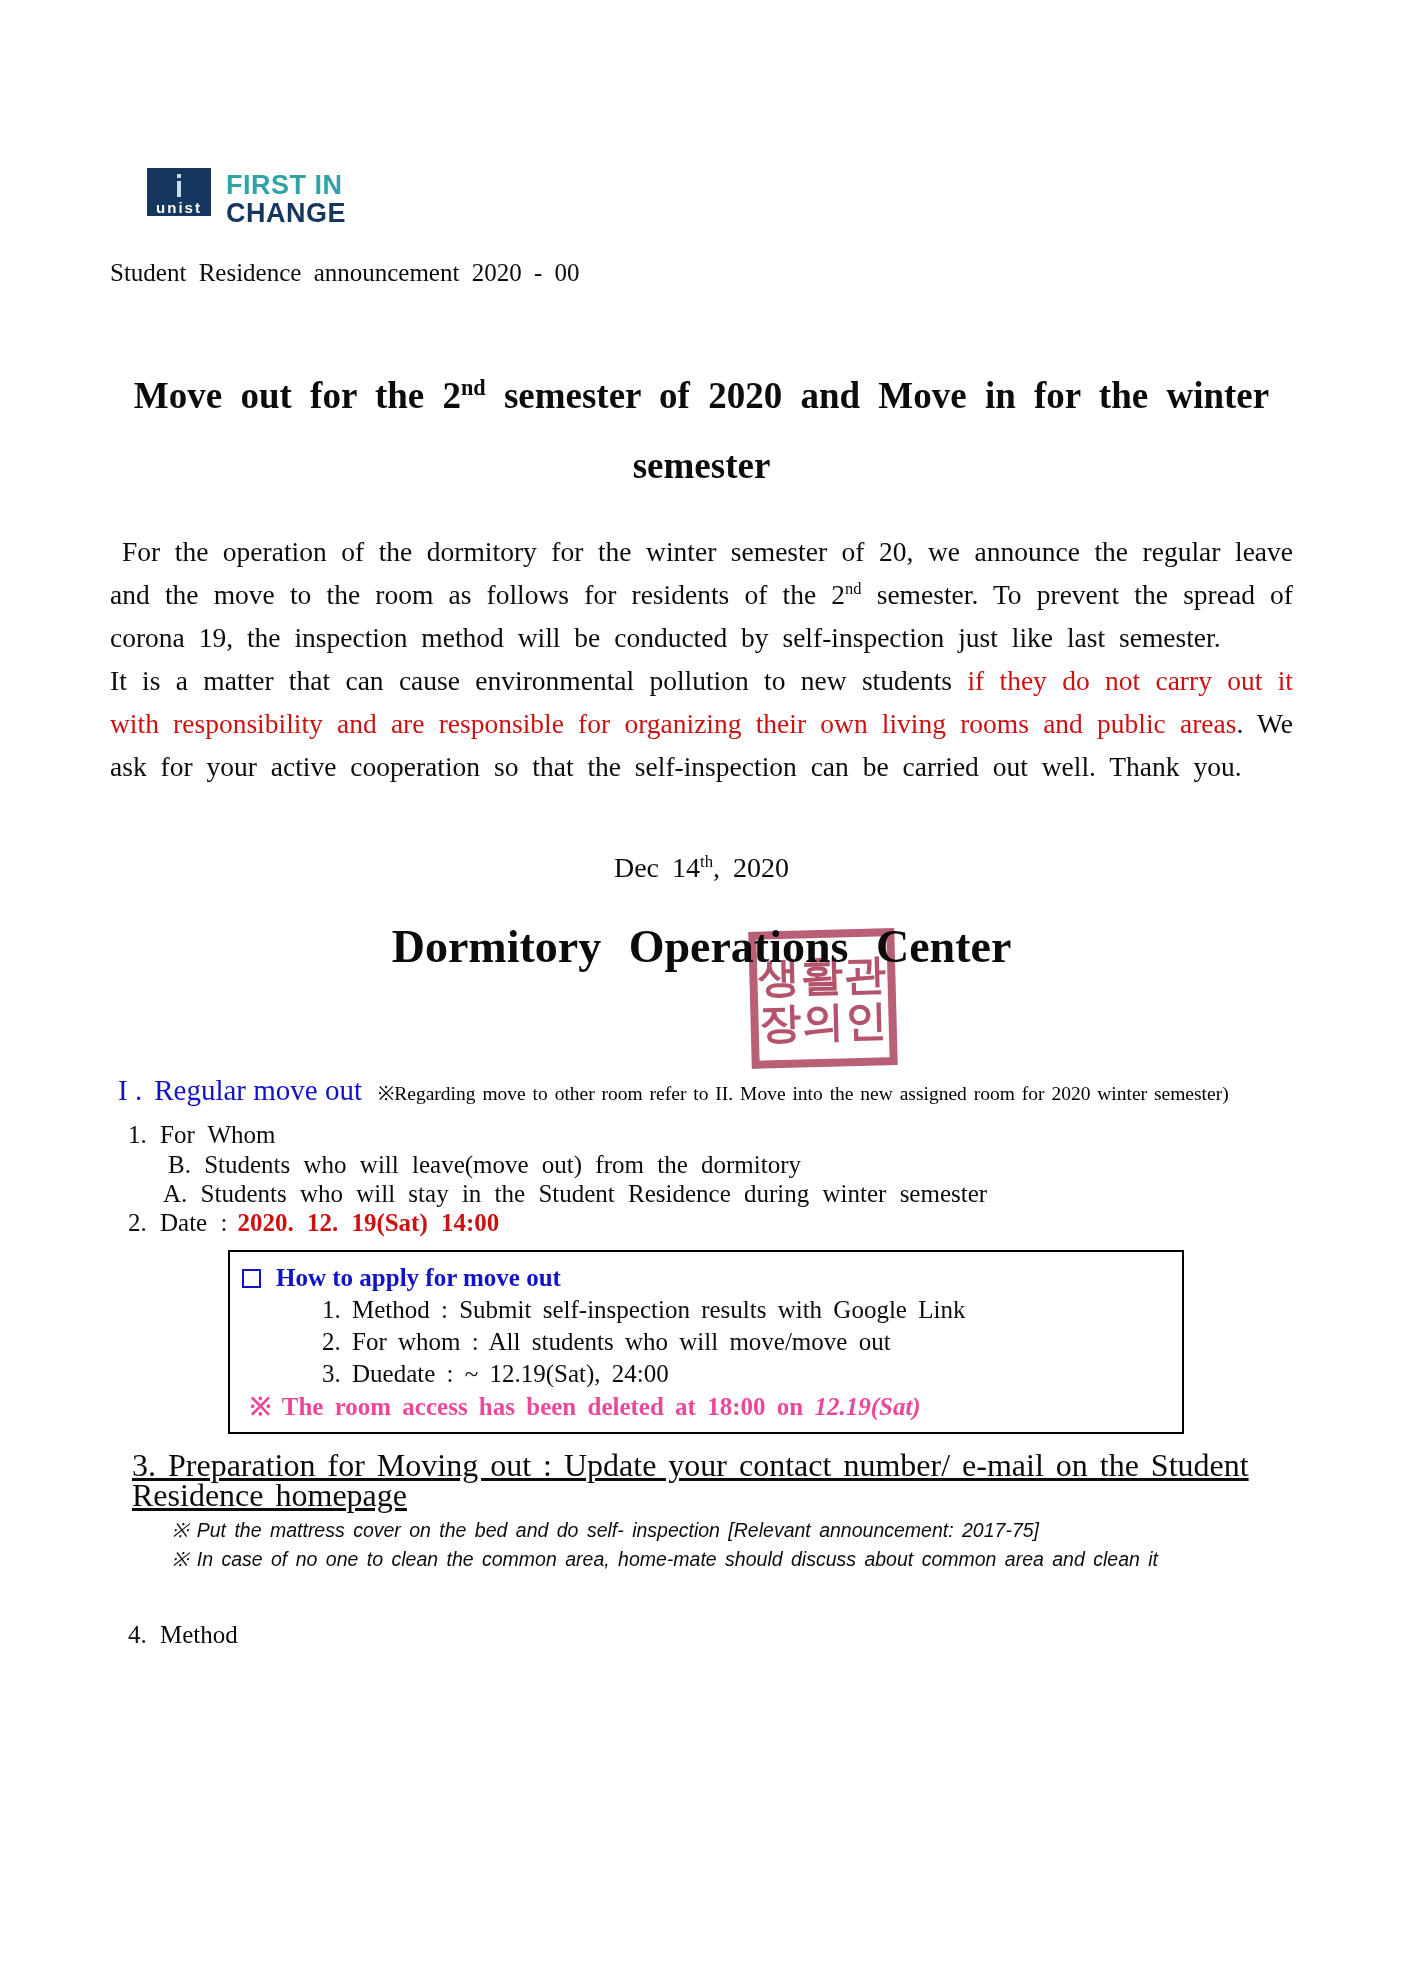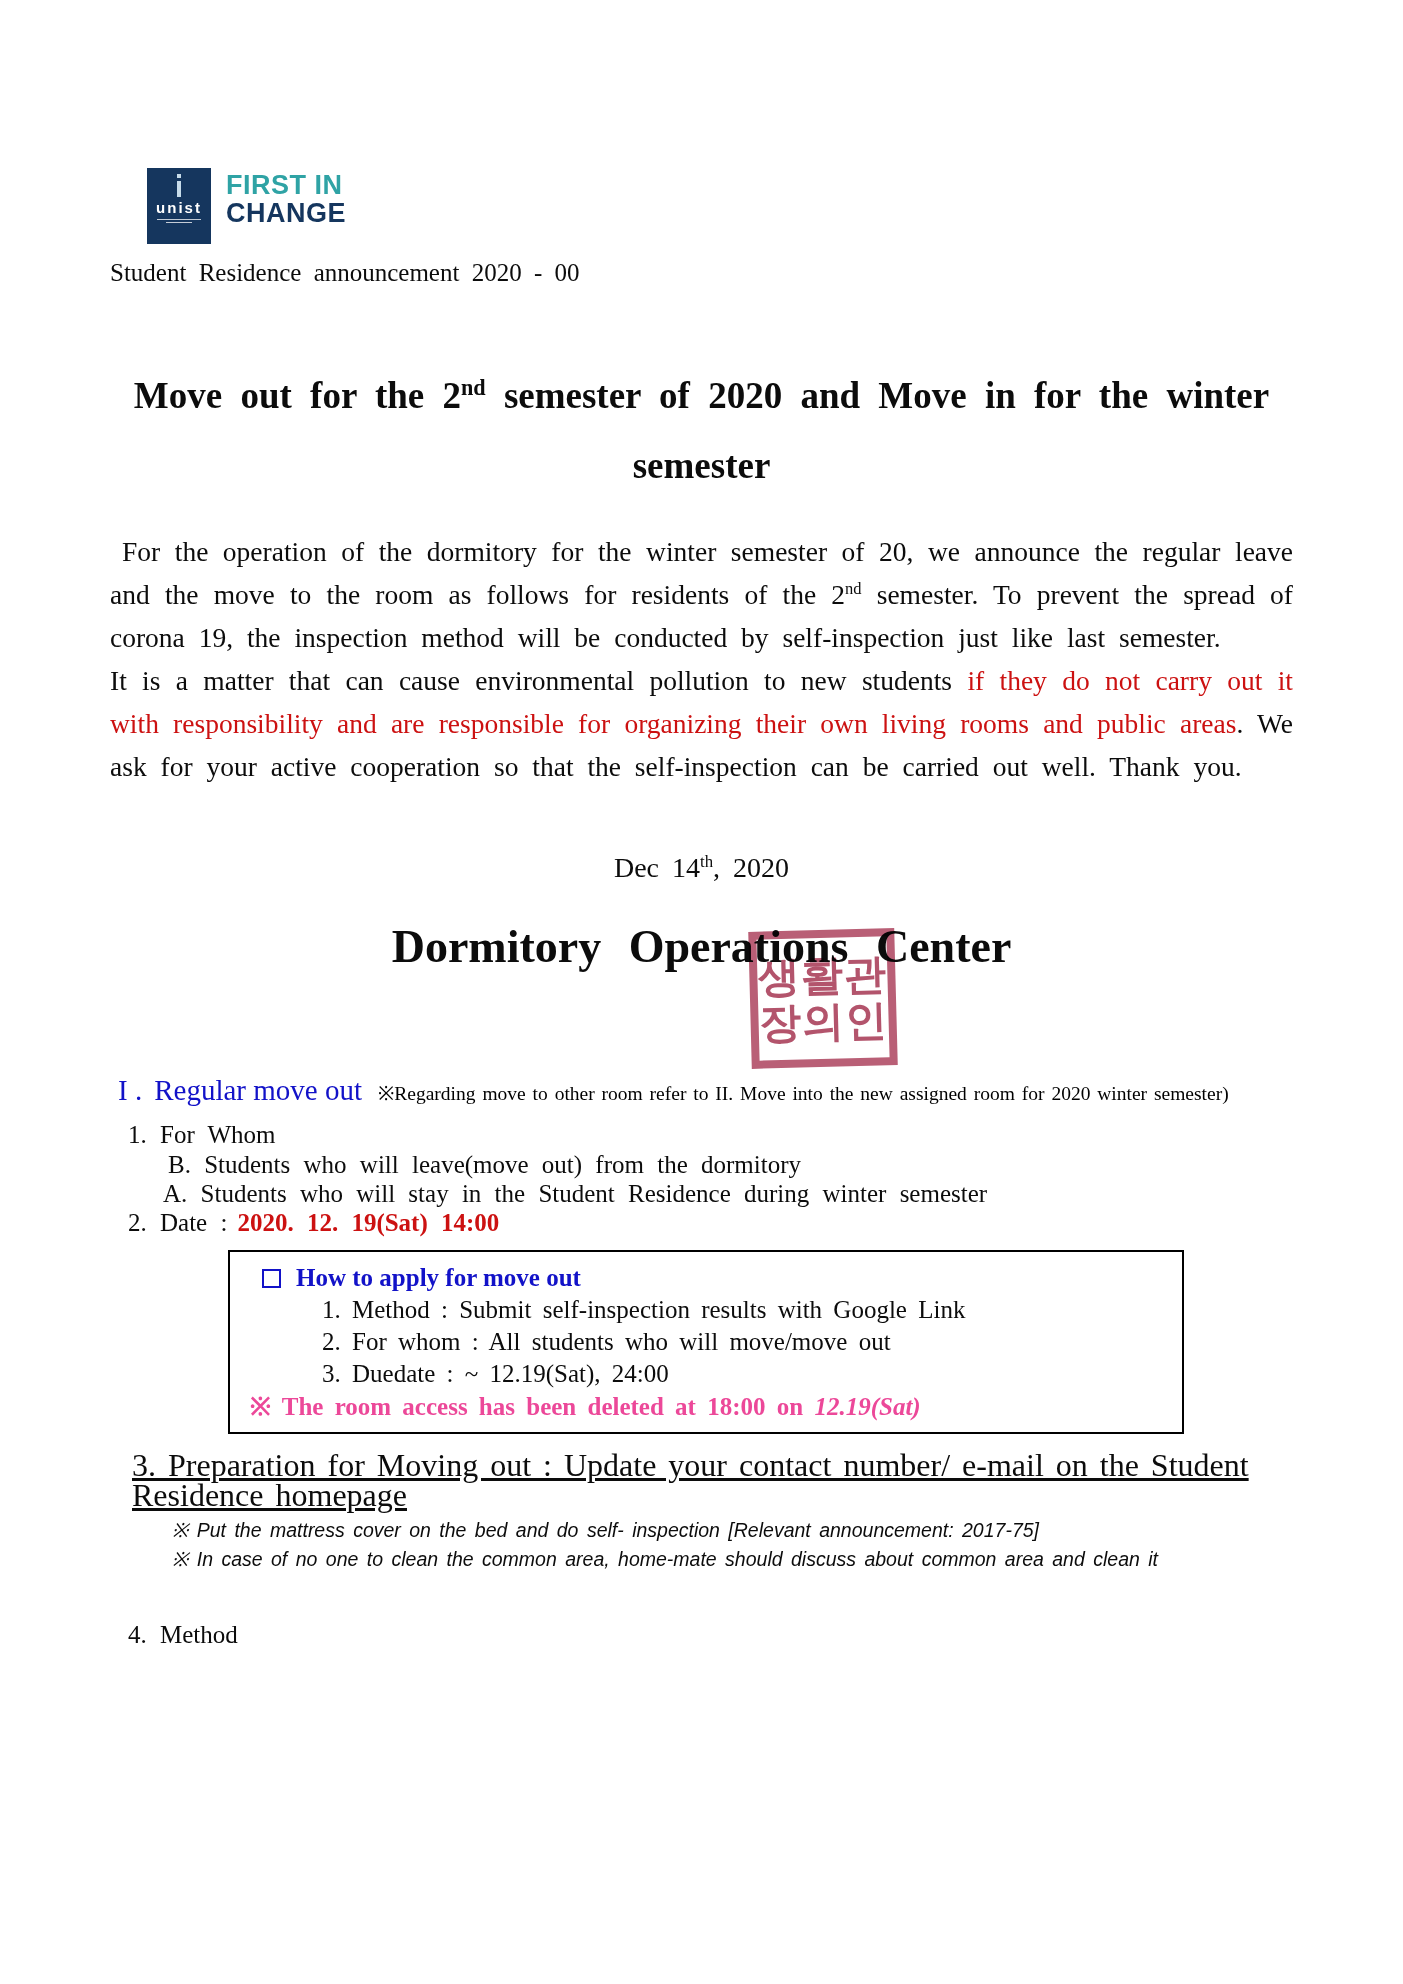--- a/index.html
+++ b/index.html
@@ -8,21 +8,21 @@
     position: relative;
     width: 1403px; height: 1984px;
     background: #ffffff;
     font-family: "Liberation Serif", serif;
     color: #0c0c0c;
     padding: 0 110px;
     overflow: hidden;
   }
   
   .logo { margin-top: 168px; margin-left: 37px; display: flex; align-items: flex-start; gap: 15px; height: 66px; }
-  .logo-mark { width: 64px; height: 76px; background: #15365e; display: flex; flex-direction: column; align-items: center; }
+  .logo-mark { width: 64px; height: 48px; background: #15365e; display: flex; flex-direction: column; align-items: center; }
   .logo-i { display: flex; flex-direction: column; align-items: center; gap: 3px; margin-top: 6px; }
   .logo-i .dot { width: 4px; height: 4px; background: #c7dcea; }
   .logo-i .bar { width: 4px; height: 16px; background: #c7dcea; }
   .logo-unist { color: #ffffff; font-family: "Liberation Sans", sans-serif; font-weight: bold; font-size: 15px; letter-spacing: 2px; margin-top: 2px; }
   .logo-micro { display: flex; flex-direction: column; align-items: center; gap: 2px; margin-top: 3px; }
   .logo-micro span { display: block; width: 44px; height: 1px; background: rgba(255,255,255,0.75); }
   .logo-micro span:last-child { width: 26px; }
   .logo-slogan { font-family: "Liberation Sans", sans-serif; font-weight: bold; font-size: 27px; line-height: 28px; letter-spacing: 0.5px; margin-top: 3px; }
   .slogan-1 { color: #2fa3a5; }
   .slogan-2 { color: #15365e; }
@@ -54,21 +54,21 @@
   .sec-note { color: #000000; font-size: 19.5px; margin-left: 12px; word-spacing: 2px; }
   
   .list-item { font-size: 25px; word-spacing: 7px; line-height: 30px; }
   .item1  { margin-top: 8px;  margin-left: 18px; }
   .item1a { margin-left: 53px; line-height: 29px; }
   .item1b { margin-left: 58px; line-height: 29px; }
   .item2  { margin-left: 18px; }
   .item2-value { color: #cc1111; font-weight: bold; margin-left: 10px; }
   
   .apply-box { margin-top: 12px; margin-left: 118px; width: 956px; border: 2px solid #000; padding: 12px 0 10px 0; }
-  .box-title-row { padding-left: 32px; display: flex; align-items: center; gap: 15px; color: #1212c8; font-weight: bold; font-size: 25px; line-height: 28px; }
+  .box-title-row { padding-left: 12px; display: flex; align-items: center; gap: 15px; color: #1212c8; font-weight: bold; font-size: 25px; line-height: 28px; }
   .checkbox { width: 19px; height: 19px; border: 2px solid #1212c8; display: inline-block; flex: 0 0 auto; }
   .box-item { padding-left: 92px; font-size: 25px; line-height: 28px; word-spacing: 5px; margin-top: 4px; }
   .box-item:first-of-type { margin-top: 8px; }
   .box-note { padding-left: 20px; color: #ec4899; font-weight: bold; font-size: 25px; line-height: 30px; word-spacing: 5px; margin-top: 4px; }
   .box-note-date { font-style: italic; }
   
   .item3 { margin-top: 16px; margin-left: 22px; font-size: 32px; word-spacing: 4px; line-height: 30px; text-decoration: underline; }
   .note-italic { margin-left: 62px; font-family: "Liberation Sans", sans-serif; font-style: italic; font-size: 19.5px; line-height: 28px; word-spacing: 3px; }
   .note1 { margin-top: 6px; }
   .note2 { margin-top: 1px; }

